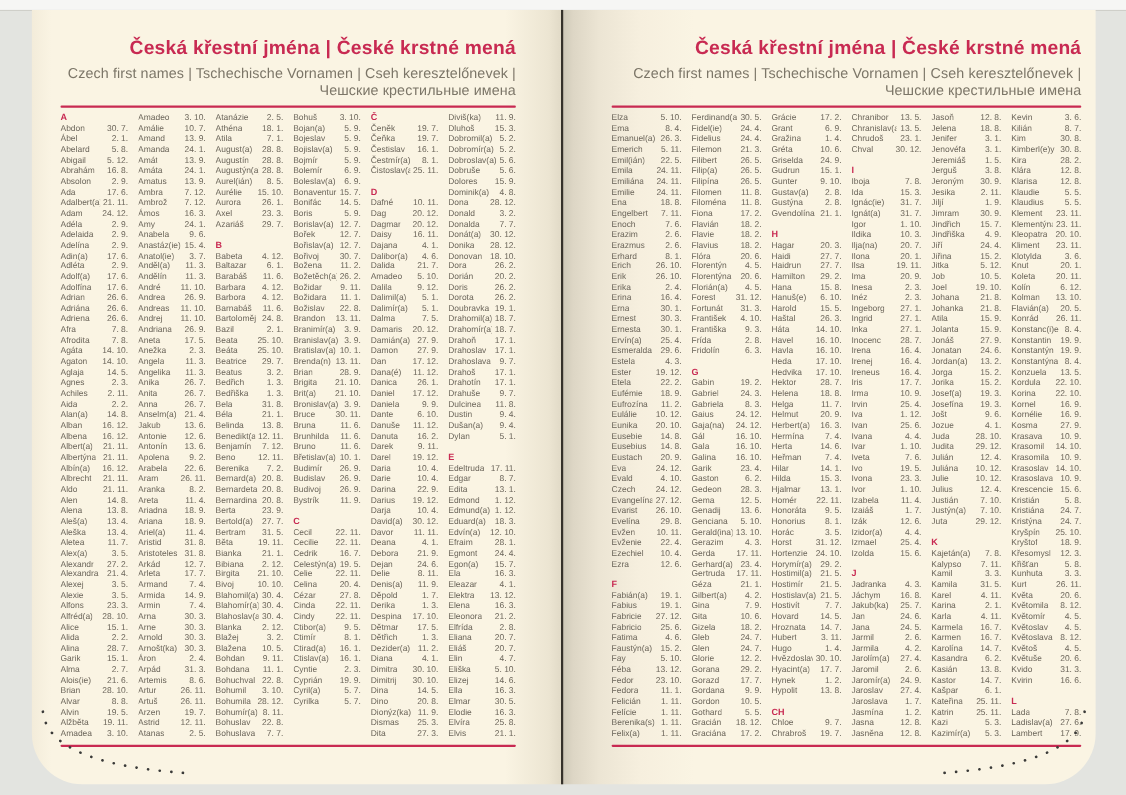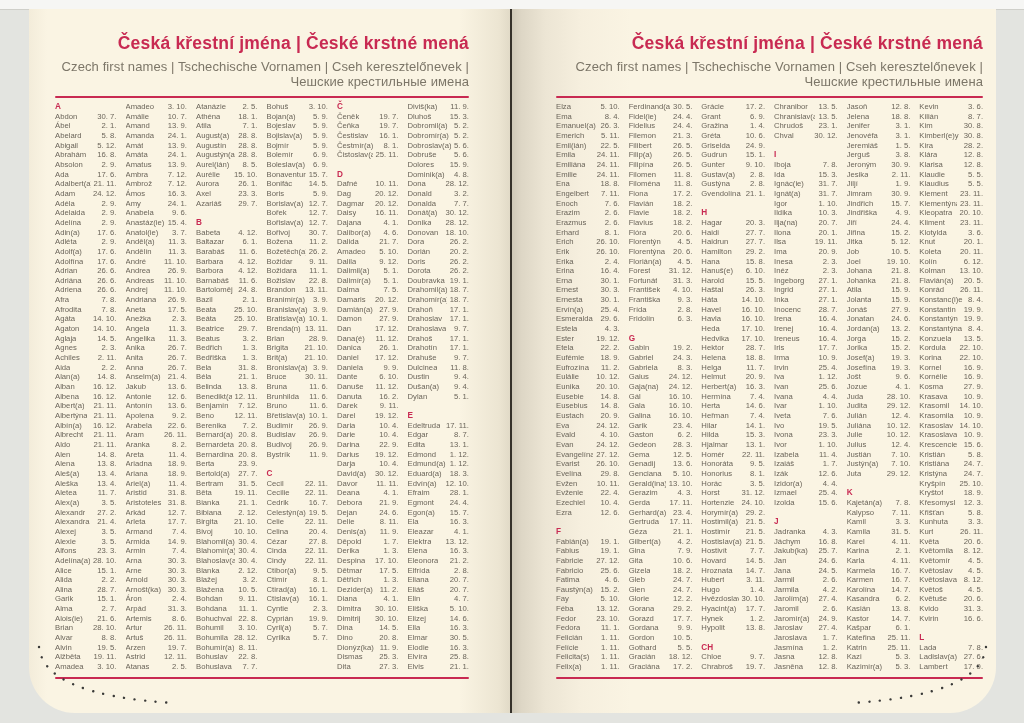--- a/index.html
+++ b/index.html
@@ -230,21 +230,21 @@
             </div>
             <div class="row">
               <span class="nm">Alexie</span>
               <span class="dt">3. 5.</span>
             </div>
             <div class="row">
               <span class="nm">Alfons</span>
               <span class="dt">23. 3.</span>
             </div>
             <div class="row">
-              <span class="nm">Adelína(a)</span>
+              <span class="nm">Alfréd(a)</span>
               <span class="dt">28. 10.</span>
             </div>
             <div class="row">
               <span class="nm">Alice</span>
               <span class="dt">15. 1.</span>
             </div>
             <div class="row">
               <span class="nm">Alida</span>
               <span class="dt">2. 2.</span>
             </div>
@@ -1587,21 +1587,21 @@
             </div>
             <div class="row">
               <span class="nm">Eva</span>
               <span class="dt">24. 12.</span>
             </div>
             <div class="row">
               <span class="nm">Evald</span>
               <span class="dt">4. 10.</span>
             </div>
             <div class="row">
-              <span class="nm">Evan</span>
+              <span class="nm">Czech</span>
               <span class="dt">24. 12.</span>
             </div>
             <div class="row">
               <span class="nm">Evangelína</span>
               <span class="dt">27. 12.</span>
             </div>
             <div class="row">
               <span class="nm">Evarist</span>
               <span class="dt">26. 10.</span>
             </div>
@@ -1669,21 +1669,21 @@
             </div>
             <div class="row">
               <span class="nm">Felicián</span>
               <span class="dt">1. 11.</span>
             </div>
             <div class="row">
               <span class="nm">Felície</span>
               <span class="dt">1. 11.</span>
             </div>
             <div class="row">
-              <span class="nm">Felicita(s)</span>
+              <span class="nm">Berenika(s)</span>
               <span class="dt">1. 11.</span>
             </div>
             <div class="row">
               <span class="nm">Felix(a)</span>
               <span class="dt">1. 11.</span>
             </div>
           </div>
           <div class="col">
             <div class="row">
               <span class="nm">Ferdinand(a)</span>

